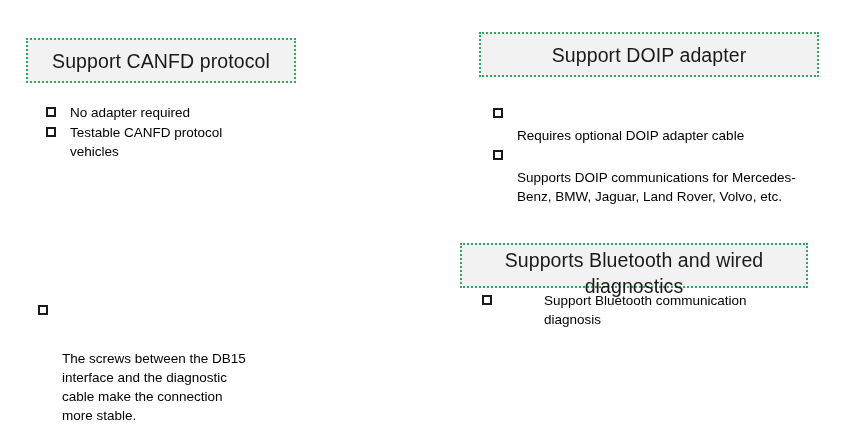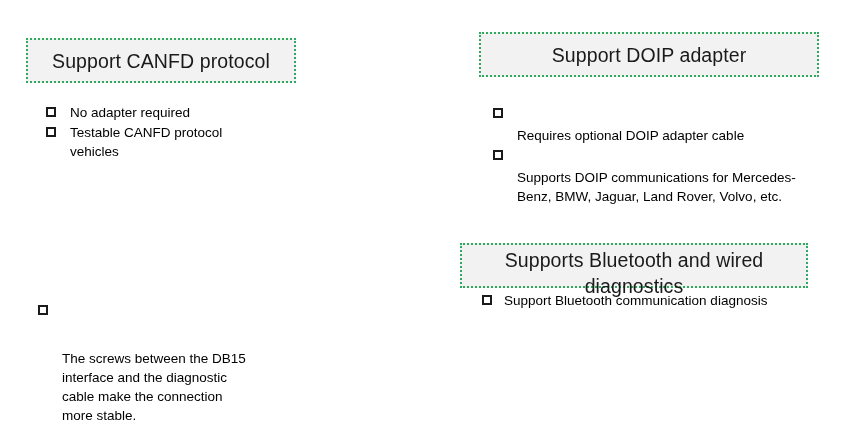--- a/index.html
+++ b/index.html
@@ -89,21 +89,21 @@
   #bullets-stronger .bullet-mark { margin-right: 14px; }
   #bullets-stronger .bullet-text { max-width: 186px; margin-top: 48px; }
 
   
   #bullets-doip     { left: 493px; top: 104px; width: 320px; }
   #bullets-doip .bullet-mark   { margin-right: 14px; }
   #bullets-doip .bullet-text   { max-width: 285px; margin-top: 22px; }
 
   #bullets-bt       { left: 482px; top: 291px; width: 320px; }
   #bullets-bt .bullet-mark     { margin-right: 12px; }
-  #bullets-bt .bullet-text     { max-width: 266px; }
+  #bullets-bt .bullet-text     { max-width: 266px; margin-left: 40px; }
 </style>
 </head>
 <body>
 
 <div class="slide">
 
   <div class="heading-box" id="box-canfd">
     <span class="heading-text">Support CANFD protocol</span>
   </div>
 

